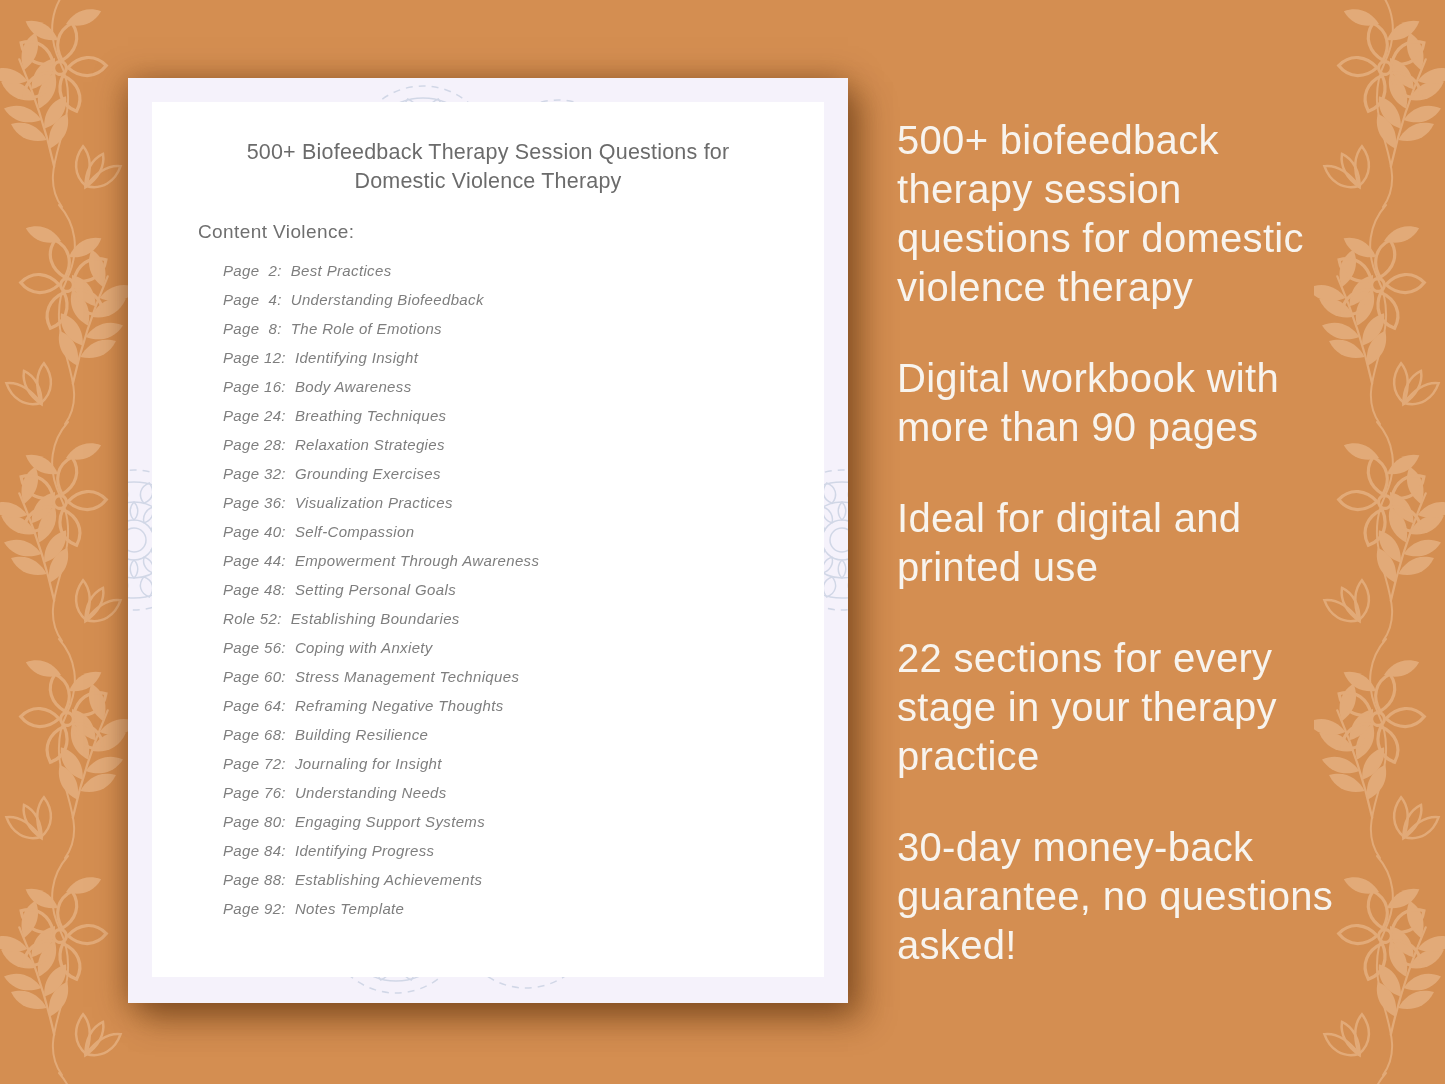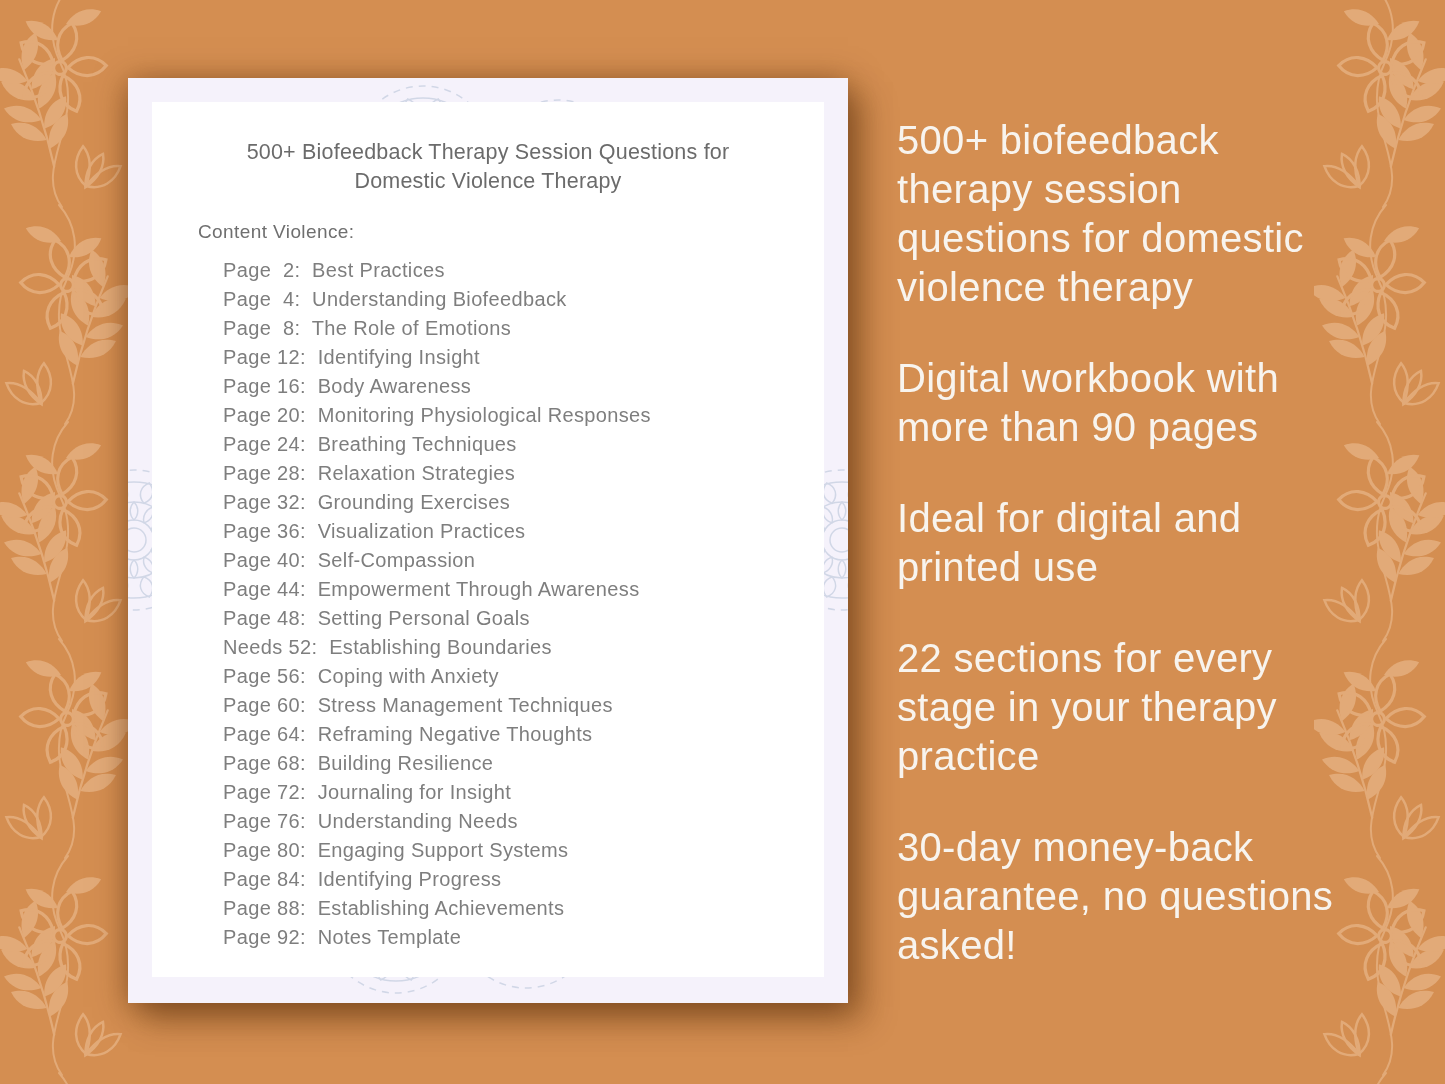--- a/index.html
+++ b/index.html
@@ -33,21 +33,21 @@
     font-size:21.5px;line-height:29px;font-weight:500;
     color:var(--doc-title,#6b6b6b);letter-spacing:.2px;
   }
   .overview{
     margin:24px 0 0 46px;font-size:19px;line-height:24px;
     color:var(--doc-heading,#6f6f6f);letter-spacing:.4px;font-weight:500;
   }
   .toc{margin:12px 0 0 71px;}
   .toc-item{
     height:29px;display:flex;align-items:center;white-space:pre;
-    font-size:20px;color:var(--doc-text,#7e7e7e);letter-spacing:.35px;
+    font-size:15px;color:var(--doc-text,#7e7e7e);letter-spacing:.35px;font-style:italic;
   }
 
   
   .marketing{position:absolute;left:897px;top:116px;width:455px;color:var(--marketing-text,#f8f4ee);}
   .marketing p{margin:0 0 42px;font-size:40px;line-height:49px;letter-spacing:.3px;font-weight:400;}
 </style>
 </head>
 <body>
 
 <svg class="defs-holder" aria-hidden="true">
@@ -162,29 +162,28 @@
 
     <div class="paper">
       <h1 class="doc-title">500+ Biofeedback Therapy Session Questions for Domestic Violence Therapy</h1>
       <div class="overview">Content Violence:</div>
       <div class="toc">
           <div class="toc-item">Page  2:  Best Practices</div>
           <div class="toc-item">Page  4:  Understanding Biofeedback</div>
           <div class="toc-item">Page  8:  The Role of Emotions</div>
           <div class="toc-item">Page 12:  Identifying Insight</div>
           <div class="toc-item">Page 16:  Body Awareness</div>
-          <div class="toc-item">Page 20:  Monitoring Physiological Responses</div>
           <div class="toc-item">Page 24:  Breathing Techniques</div>
           <div class="toc-item">Page 28:  Relaxation Strategies</div>
           <div class="toc-item">Page 32:  Grounding Exercises</div>
           <div class="toc-item">Page 36:  Visualization Practices</div>
           <div class="toc-item">Page 40:  Self-Compassion</div>
           <div class="toc-item">Page 44:  Empowerment Through Awareness</div>
           <div class="toc-item">Page 48:  Setting Personal Goals</div>
-          <div class="toc-item">Needs 52:  Establishing Boundaries</div>
+          <div class="toc-item">Role 52:  Establishing Boundaries</div>
           <div class="toc-item">Page 56:  Coping with Anxiety</div>
           <div class="toc-item">Page 60:  Stress Management Techniques</div>
           <div class="toc-item">Page 64:  Reframing Negative Thoughts</div>
           <div class="toc-item">Page 68:  Building Resilience</div>
           <div class="toc-item">Page 72:  Journaling for Insight</div>
           <div class="toc-item">Page 76:  Understanding Needs</div>
           <div class="toc-item">Page 80:  Engaging Support Systems</div>
           <div class="toc-item">Page 84:  Identifying Progress</div>
           <div class="toc-item">Page 88:  Establishing Achievements</div>
           <div class="toc-item">Page 92:  Notes Template</div>

